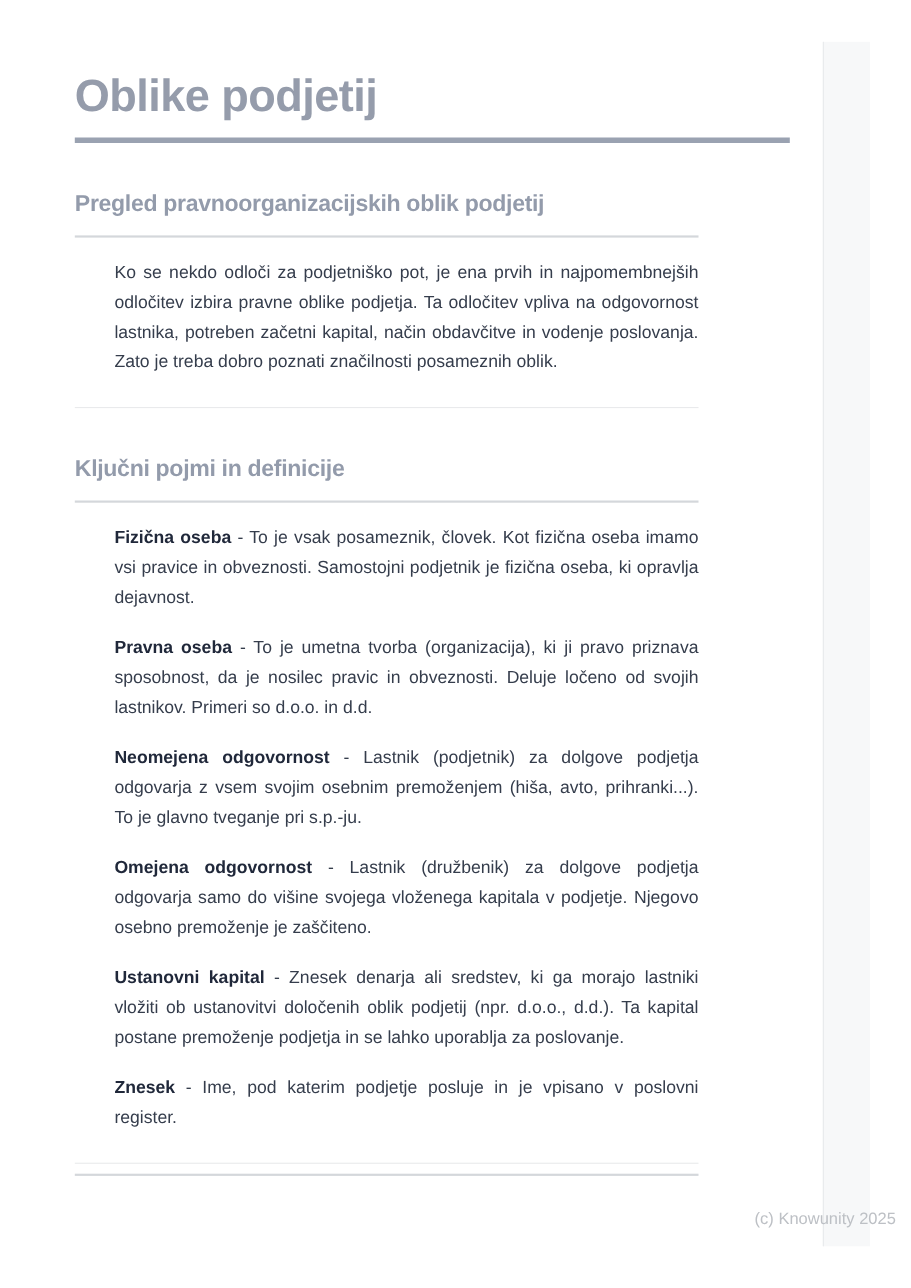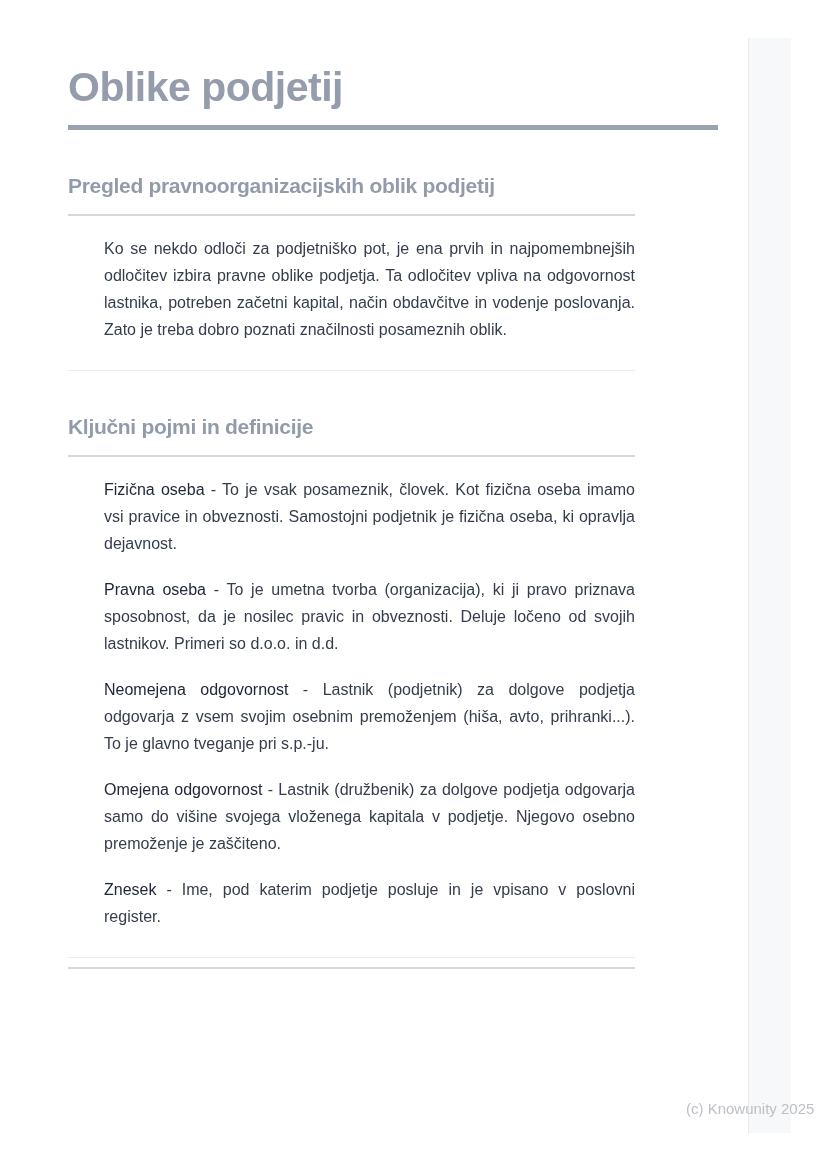--- a/index.html
+++ b/index.html
@@ -36,21 +36,21 @@
   }
   .paragraphs{margin-top:0;margin-left:36px;}
   .paragraphs p{
     margin:19px 0 0 0;
     font-size:16px;line-height:27px;
     color:#353D4C;
     text-align:justify;
   }
   .paragraphs p strong{
     color:#20283A;
-    font-weight:400;
+    font-weight:700;
   }
   .section-sep{
     height:1px;background:#E9EAEC;margin-top:27px;
   }
   .side-strip{
     position:absolute;
     left:748px;top:38px;width:43px;height:1095px;
     background:#F7F8F9;
     border-left:1px solid #E7E9EB;
     box-sizing:border-box;
@@ -82,20 +82,21 @@
         </section>
         <div class="section-sep"></div>
         <section>
           <h2 class="section-heading">Ključni pojmi in definicije</h2>
           <div class="heading-rule"></div>
           <div class="paragraphs">
             <p><strong>Fizična oseba</strong> - To je vsak posameznik, človek. Kot fizična oseba imamo vsi pravice in obveznosti. Samostojni podjetnik je fizična oseba, ki opravlja dejavnost.</p>
             <p><strong>Pravna oseba</strong> - To je umetna tvorba (organizacija), ki ji pravo priznava sposobnost, da je nosilec pravic in obveznosti. Deluje ločeno od svojih lastnikov. Primeri so d.o.o. in d.d.</p>
             <p><strong>Neomejena odgovornost</strong> - Lastnik (podjetnik) za dolgove podjetja odgovarja z vsem svojim osebnim premoženjem (hiša, avto, prihranki...). To je glavno tveganje pri s.p.-ju.</p>
             <p><strong>Omejena odgovornost</strong> - Lastnik (družbenik) za dolgove podjetja odgovarja samo do višine svojega vloženega kapitala v podjetje. Njegovo osebno premoženje je zaščiteno.</p>
+            <p><strong>Ustanovni kapital</strong> - Znesek denarja ali sredstev, ki ga morajo lastniki vložiti ob ustanovitvi določenih oblik podjetij (npr. d.o.o., d.d.). Ta kapital postane premoženje podjetja in se lahko uporablja za poslovanje.</p>
             <p><strong>Znesek</strong> - Ime, pod katerim podjetje posluje in je vpisano v poslovni register.</p>
           </div>
         </section>
         <div class="section-sep"></div>
         <section>
           <div class="heading-rule"></div>
         </section>
       </div>
   </div>
 

